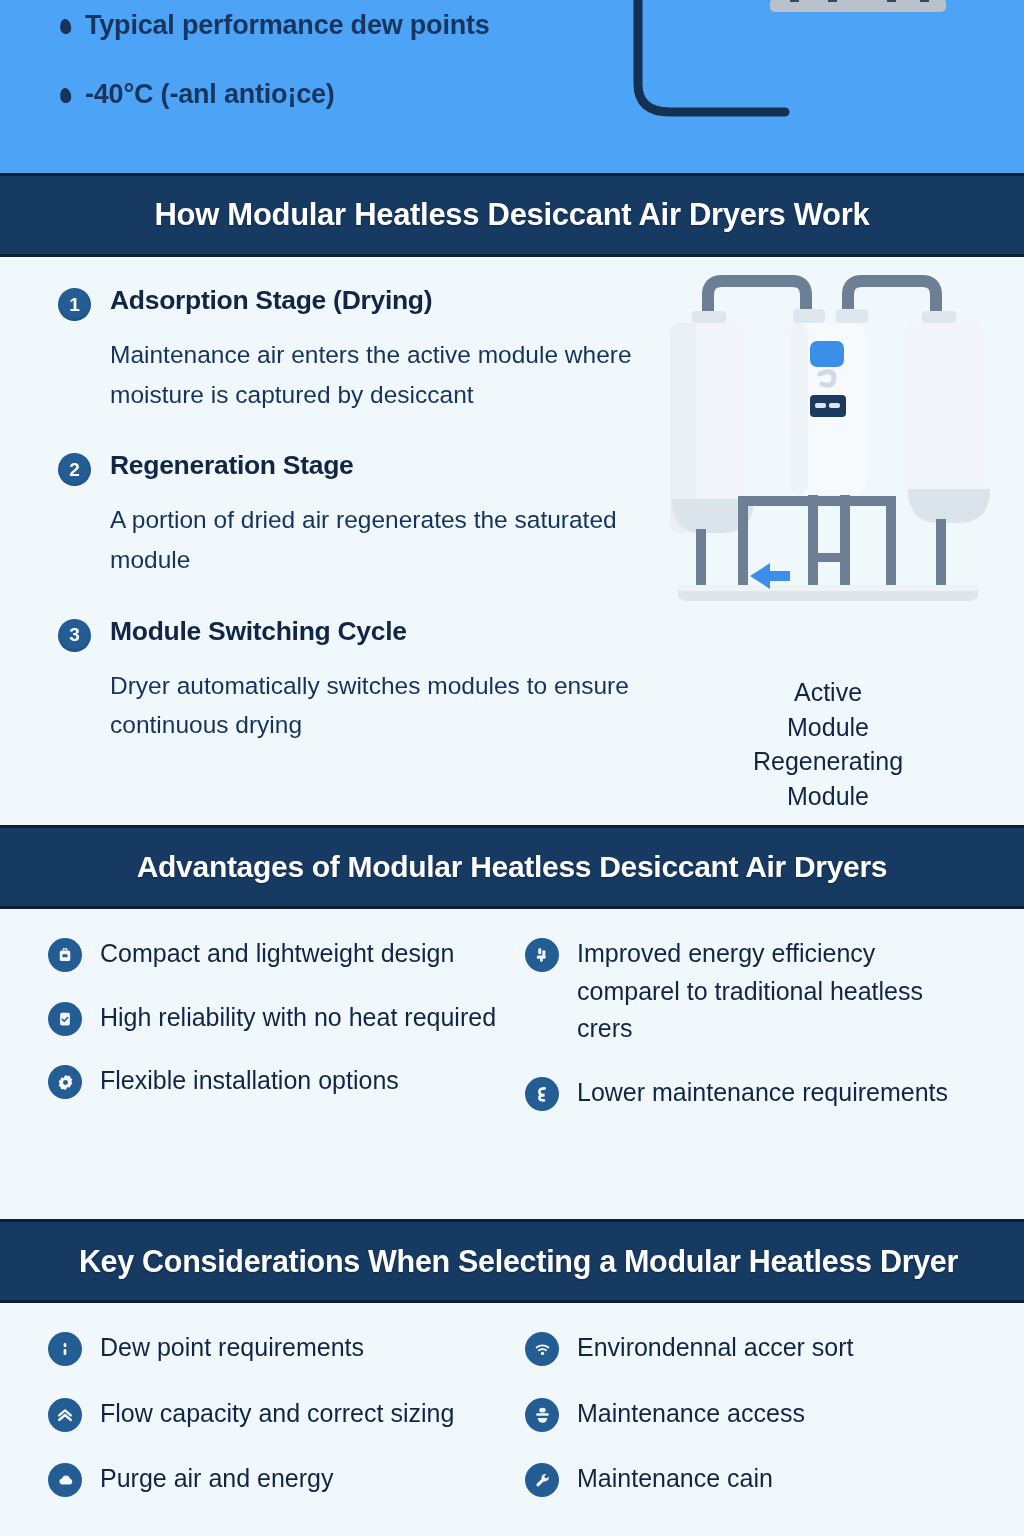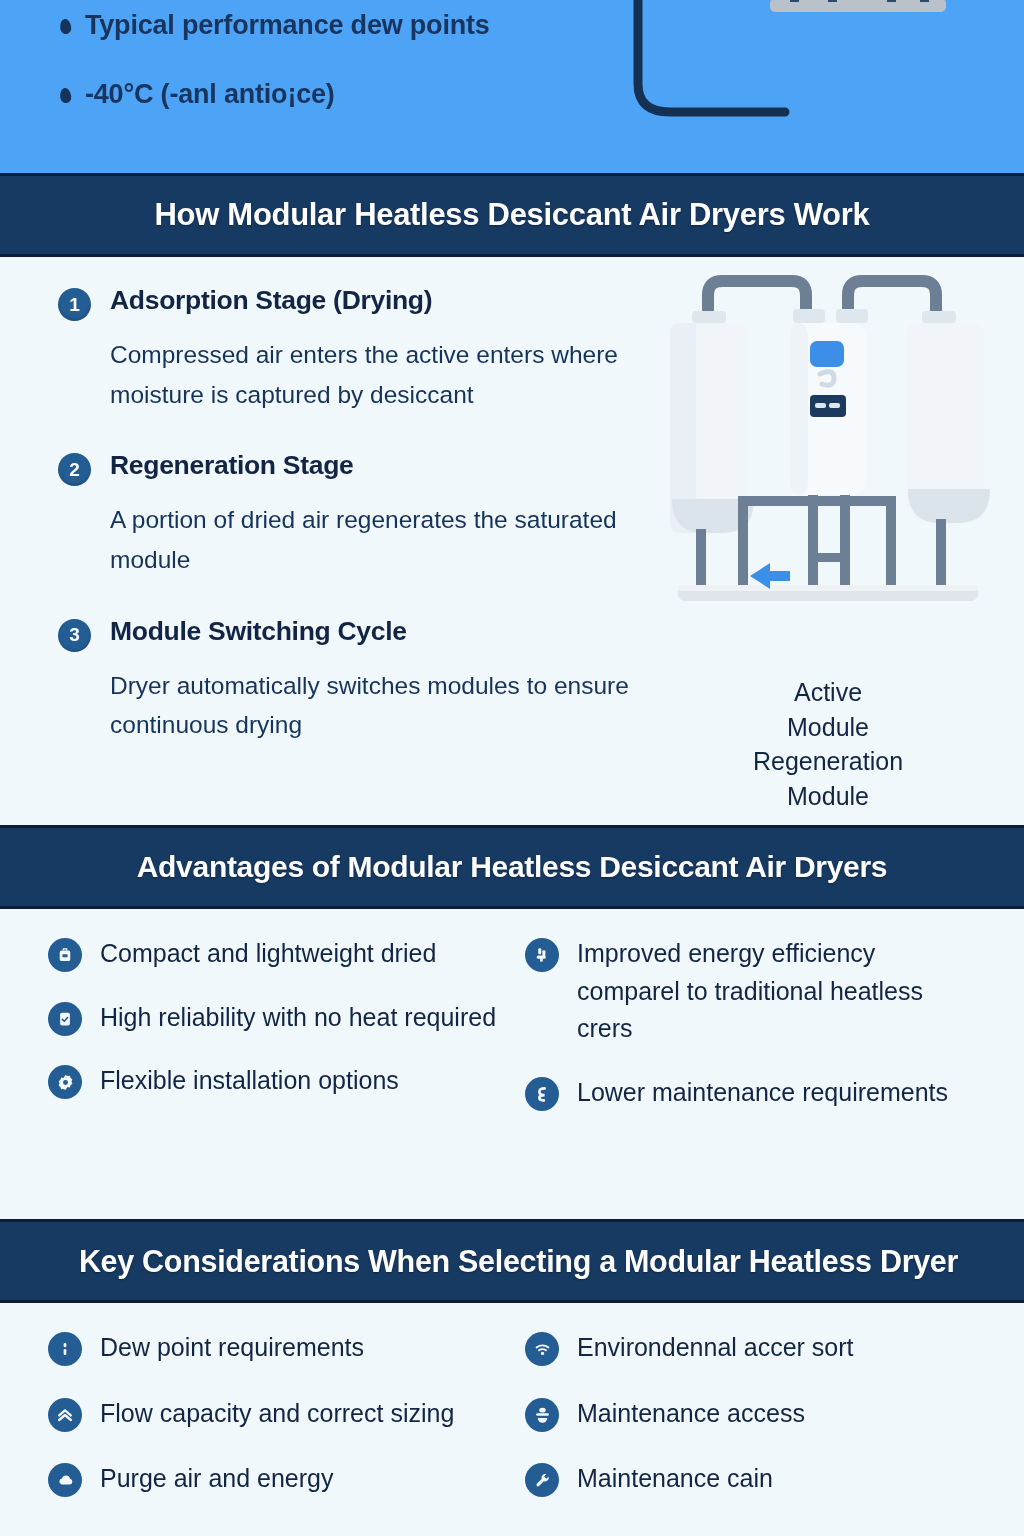--- a/index.html
+++ b/index.html
@@ -249,21 +249,21 @@
 
   <div class="howitworks">
 
     <div class="steps">
 
       <div class="step">
         <div class="step-head">
           <div class="badge">1</div>
           <div class="step-title">Adsorption Stage (Drying)</div>
         </div>
-        <div class="step-body">Compressed air enters the active enters where moisture is captured by desiccant</div>
+        <div class="step-body">Maintenance air enters the active module where moisture is captured by desiccant</div>
       </div>
 
       <div class="step">
         <div class="step-head">
           <div class="badge">2</div>
           <div class="step-title">Regeneration Stage</div>
         </div>
         <div class="step-body">A portion of dried air regenerates the saturated module</div>
       </div>
 
@@ -323,42 +323,42 @@
         <path d="M130 304 L110 304 L110 296 L90 309 L110 322 L110 314 L130 314 Z" fill="#3b8fe8"></path>
       </svg>
     </div>
 
     <div class="dryer-labels">
       <div>
         <span>Active</span><br>
         <span>Module</span>
       </div>
       <div>
-        <span>Regeneration</span><br>
+        <span>Regenerating</span><br>
         <span>Module</span>
       </div>
     </div>
   </div>
 
   <div class="band tight">
     <h2>Advantages of Modular Heatless Desiccant Air Dryers</h2>
   </div>
 
   <div class="features advantages">
     <div class="col">
 
       <div class="frow">
         <span class="ficon">
           <svg width="18" height="18" viewBox="0 0 24 24">
               <path d="M9 3h6v3h-1.5V4.5h-3V6H9z" fill="#f4f8fc"></path>
               <rect x="5" y="6" width="14" height="14" rx="2.5" fill="#f4f8fc"></rect>
               <rect x="8.5" y="11" width="7" height="4" rx="1" fill="#235d94"></rect>
             </svg>
         </span>
-        <span class="flabel">Compact and lightweight dried</span>
+        <span class="flabel">Compact and lightweight design</span>
       </div>
 
       <div class="frow">
         <span class="ficon">
           <svg width="18" height="18" viewBox="0 0 24 24">
               <rect x="5.5" y="3.5" width="13" height="17" rx="2.5" fill="#f4f8fc"></rect>
               <path d="M8.5 12.5l2.5 2.5 4.5-5" fill="none" stroke="#235d94" stroke-width="2.2" stroke-linecap="round" stroke-linejoin="round"></path>
             </svg>
         </span>
         <span class="flabel">High reliability with no heat required</span>

